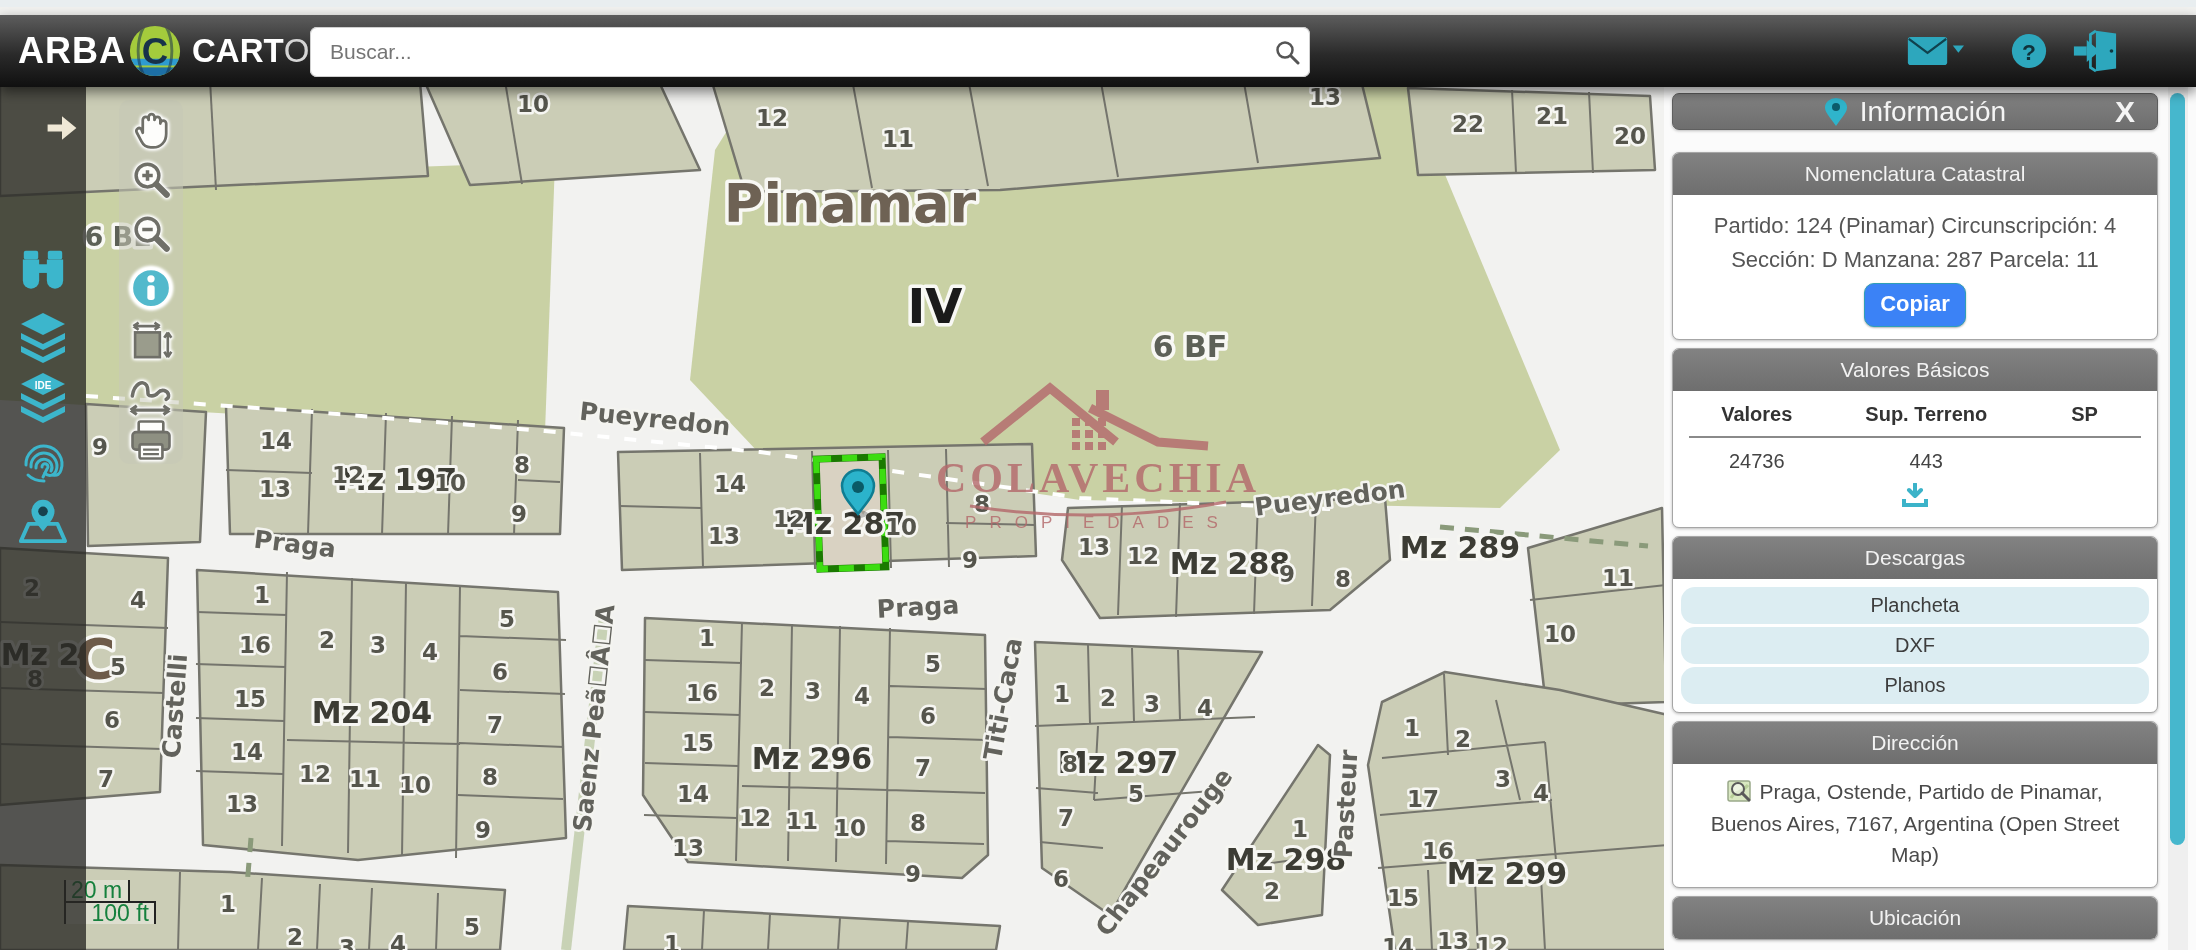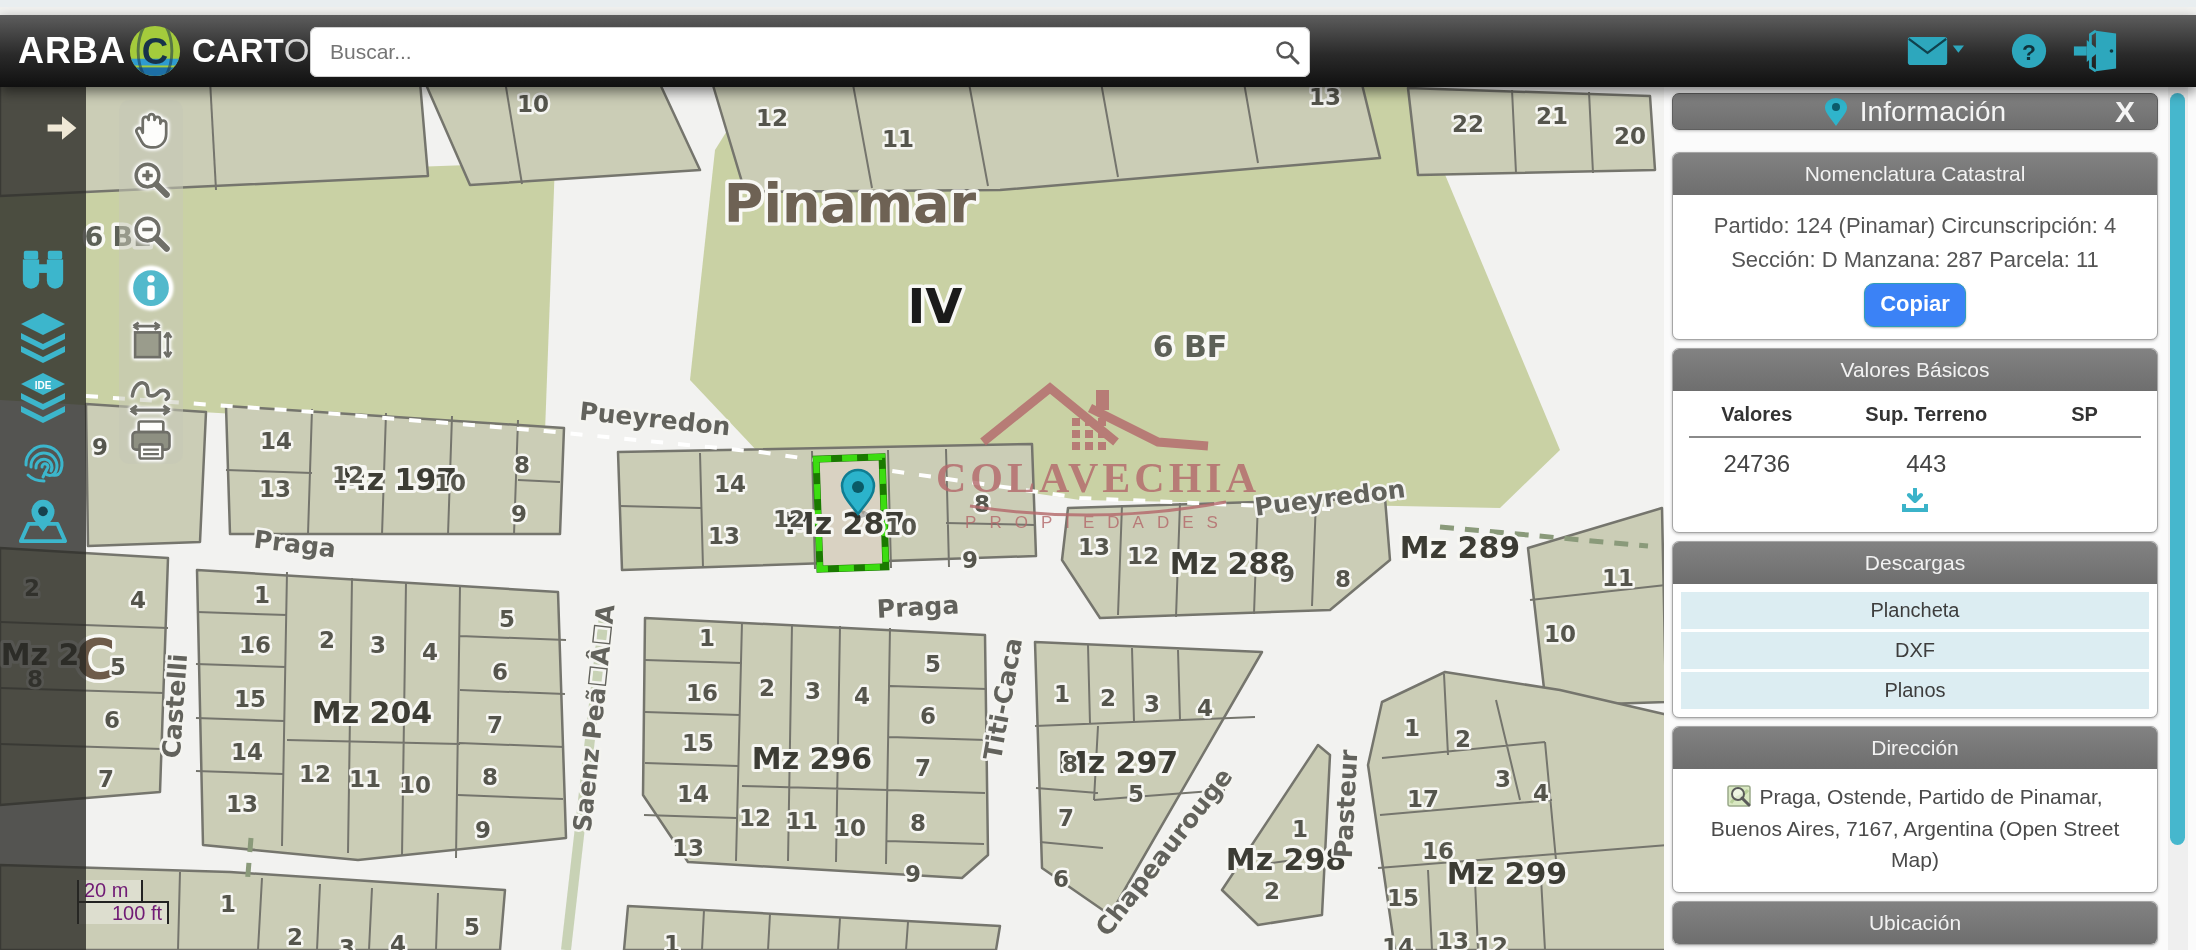--- a/index.html
+++ b/index.html
@@ -48,45 +48,45 @@
   .sb-ic { position:absolute; left:50%; transform:translateX(-50%); cursor:pointer; }
   #sb-arrow { left:auto; right:6px; transform:none; }
 
   
   #maptools { position:absolute; left:119px; top:100px; width:64px; height:364px; background:rgba(198,200,182,.55);
               border-radius:10px; z-index:3; }
   .mt-ic { position:absolute; left:50%; transform:translateX(-50%); cursor:pointer;
            filter:drop-shadow(0 0 1.5px #fff) drop-shadow(0 0 1.5px #fff) drop-shadow(0 0 1px #fff); }
 
   
-  #scalebar { position:absolute; left:77px; top:880px; z-index:2; font-size:20px; color:#701a75; line-height:20px; }
+  #scalebar { position:absolute; left:64px; top:880px; z-index:2; font-size:23px; color:#15803d; line-height:20px; }
   .scale-line { border:2px solid #222; border-top:none; padding:0 5px 1px 5px; background:rgba(255,255,255,.35); white-space:nowrap; }
   #scale-m { width:66px; }
   #scale-ft { width:92px; border-top:2px solid #222; border-bottom:none; margin-top:-2px;text-align:right; }
 
   
   #panel { position:absolute; left:1664px; top:79px; width:532px; height:871px; background:#fbfbfb; z-index:5; }
   .card { position:relative; margin:0 44px 0 8px; width:486px; background:#fff; border:1px solid #a6a6a6; border-radius:7px; overflow:hidden;
           box-shadow:0 1px 3px rgba(0,0,0,.25); }
   .card-head { background:linear-gradient(#828282,#6e6e6e); color:#f2f2f2; font-size:21px; text-align:center; padding:9px 0; }
   #card-title { margin-top:14px; margin-bottom:22px; border-radius:7px; background:linear-gradient(#828282,#6e6e6e);
                 border:1px solid #5f5f5f; height:37px; display:flex; align-items:center; justify-content:center; position:relative; }
   #card-title .t { color:#f5f5f5; font-size:28px; margin-left:12px; }
   #panel-close { position:absolute; right:22px; top:50%; transform:translateY(-50%); color:#f5f5f5; font-size:30px; font-weight:bold; cursor:pointer; line-height:1; }
   .card + .card { margin-top:8px; }
   #card-nomen .body { padding:14px 12px 12px; text-align:center; color:#555; font-size:22px; line-height:1.55; }
   .btn-copiar { display:inline-block; margin-top:6px; background:#3b82f6; border:1px solid #2f9fb6; color:#fff; font-weight:bold;
                 font-size:22px; padding:3px 15px 5px; border-radius:10px; cursor:pointer; box-shadow:0 1px 2px rgba(0,0,0,.3); }
   #card-val .body { padding:12px 16px 10px; }
   #card-val table { width:100%; border-collapse:collapse; }
   #card-val th { font-size:20px; color:#333; padding-bottom:10px; border-bottom:2px solid #8a8a8a; }
-  #card-val td { font-size:24px; color:#444; text-align:center; padding-top:12px; }
+  #card-val td { font-size:20px; color:#444; text-align:center; padding-top:12px; }
   #dl-wrap { text-align:center; padding:10px 0 6px; cursor:pointer; }
   #card-desc .body { padding:8px; }
-  .desc-row { background:#dcedf2; text-align:center; font-size:20px; color:#3d3d3d; padding:7px 0; margin-bottom:3px; cursor:pointer; }
+  .desc-row { background:#dcedf2; text-align:center; font-size:20px; color:#3d3d3d; padding:7px 0; margin-bottom:3px; cursor:pointer;border-radius:14px; }
   .desc-row:last-child { margin-bottom:0; }
   #card-dir .body { padding:12px 18px 16px; text-align:center; color:#4a4a4a; font-size:21px; line-height:1.5; }
   #osm-ic { display:inline-block; vertical-align:-5px; margin-right:6px; }
   #pscroll-track { position:absolute; right:8px; top:0; width:20px; height:100%; background:#efefef; }
   #pscroll-thumb { position:absolute; right:3px; top:14px; width:15px; height:752px; background:#46b7cd; border-radius:8px; cursor:pointer; }
 
   
 </style>
 </head>
 <body>

